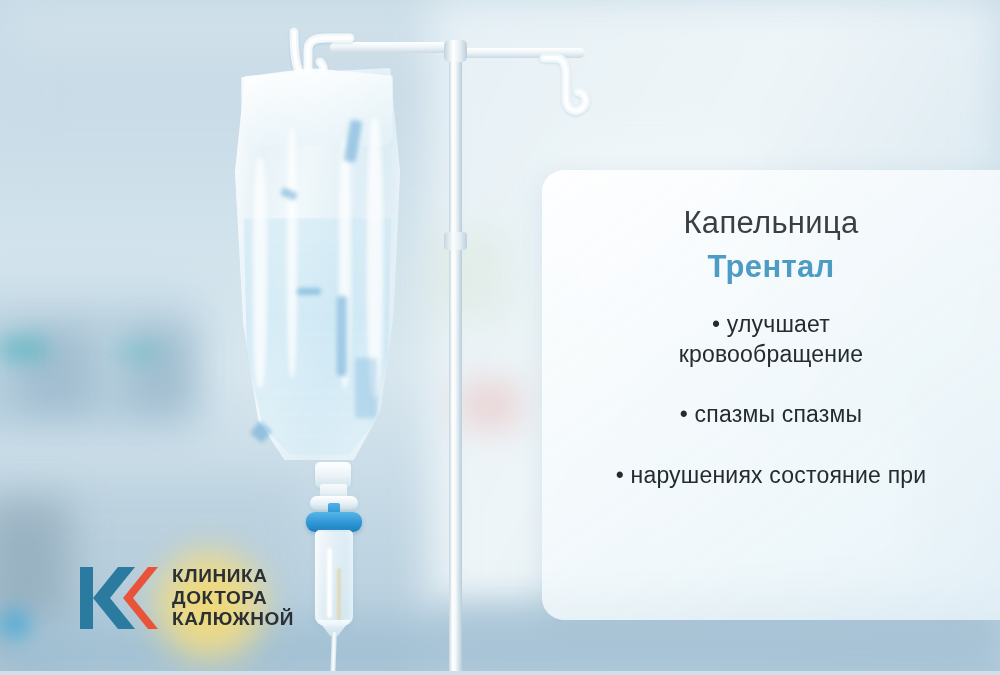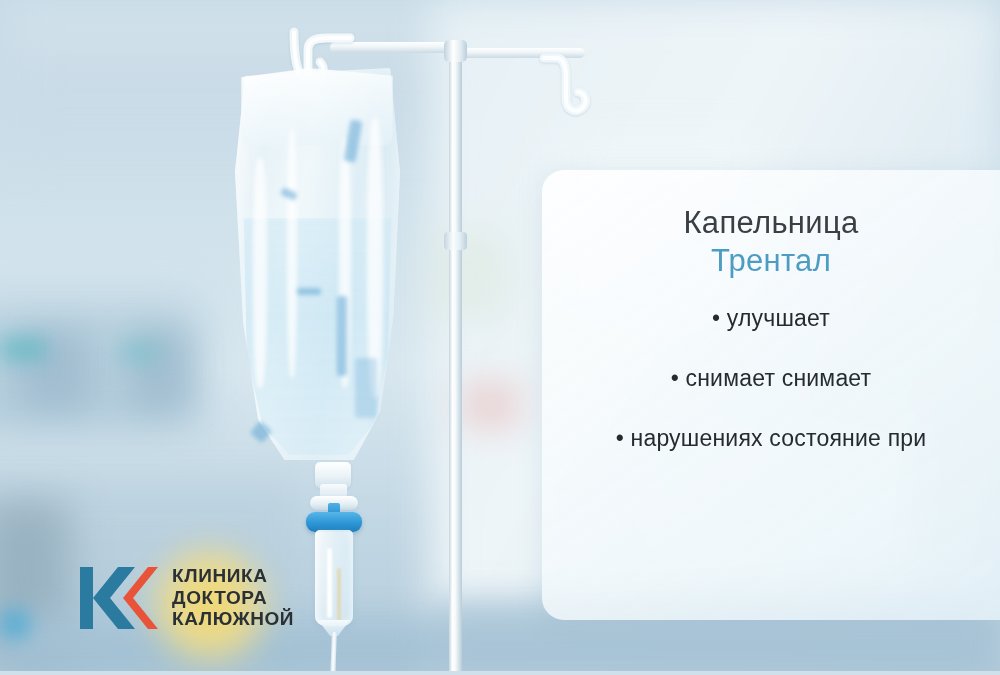--- a/index.html
+++ b/index.html
@@ -244,22 +244,23 @@
     font-size:31px;
     color:#3a3f44;
     font-weight:400;
     letter-spacing:.3px;
     line-height:1.25;
   }
   .title-accent{
     text-align:center;
     font-size:31px;
     color:#4d9cc4;
-    font-weight:400;
+    font-weight:700;
     letter-spacing:.3px;
+    margin-top:6px;
   }
   .bullets{margin-top:24px;padding:0 8px;}
   .bullet{
     color:#262b30;
     font-size:23px;
     line-height:1.32;
     margin-bottom:30px;
     letter-spacing:.2px;
   }
   .bullet:last-child{margin-bottom:0;}
@@ -361,25 +362,26 @@
   <div class="panel">
     <div class="panel-inner">
       <div class="title">Капельница</div>
       <div class="title-accent">Трентал</div>
 
       <div class="bullets">
         <div class="bullet b1">
           <span class="bdot">•</span>
           <span>улучшает</span>
           <br>
+          <span>кровообращение</span>
         </div>
 
         <div class="bullet b2">
           <span class="bdot">•</span>
-          <span>снимает снимает</span>
+          <span>спазмы спазмы</span>
         </div>
 
         <div class="bullet b3">
           <span class="bdot">•</span>
           <span>нарушениях состояние при</span>
           <br>
         </div>
       </div>
     </div>
   </div>

